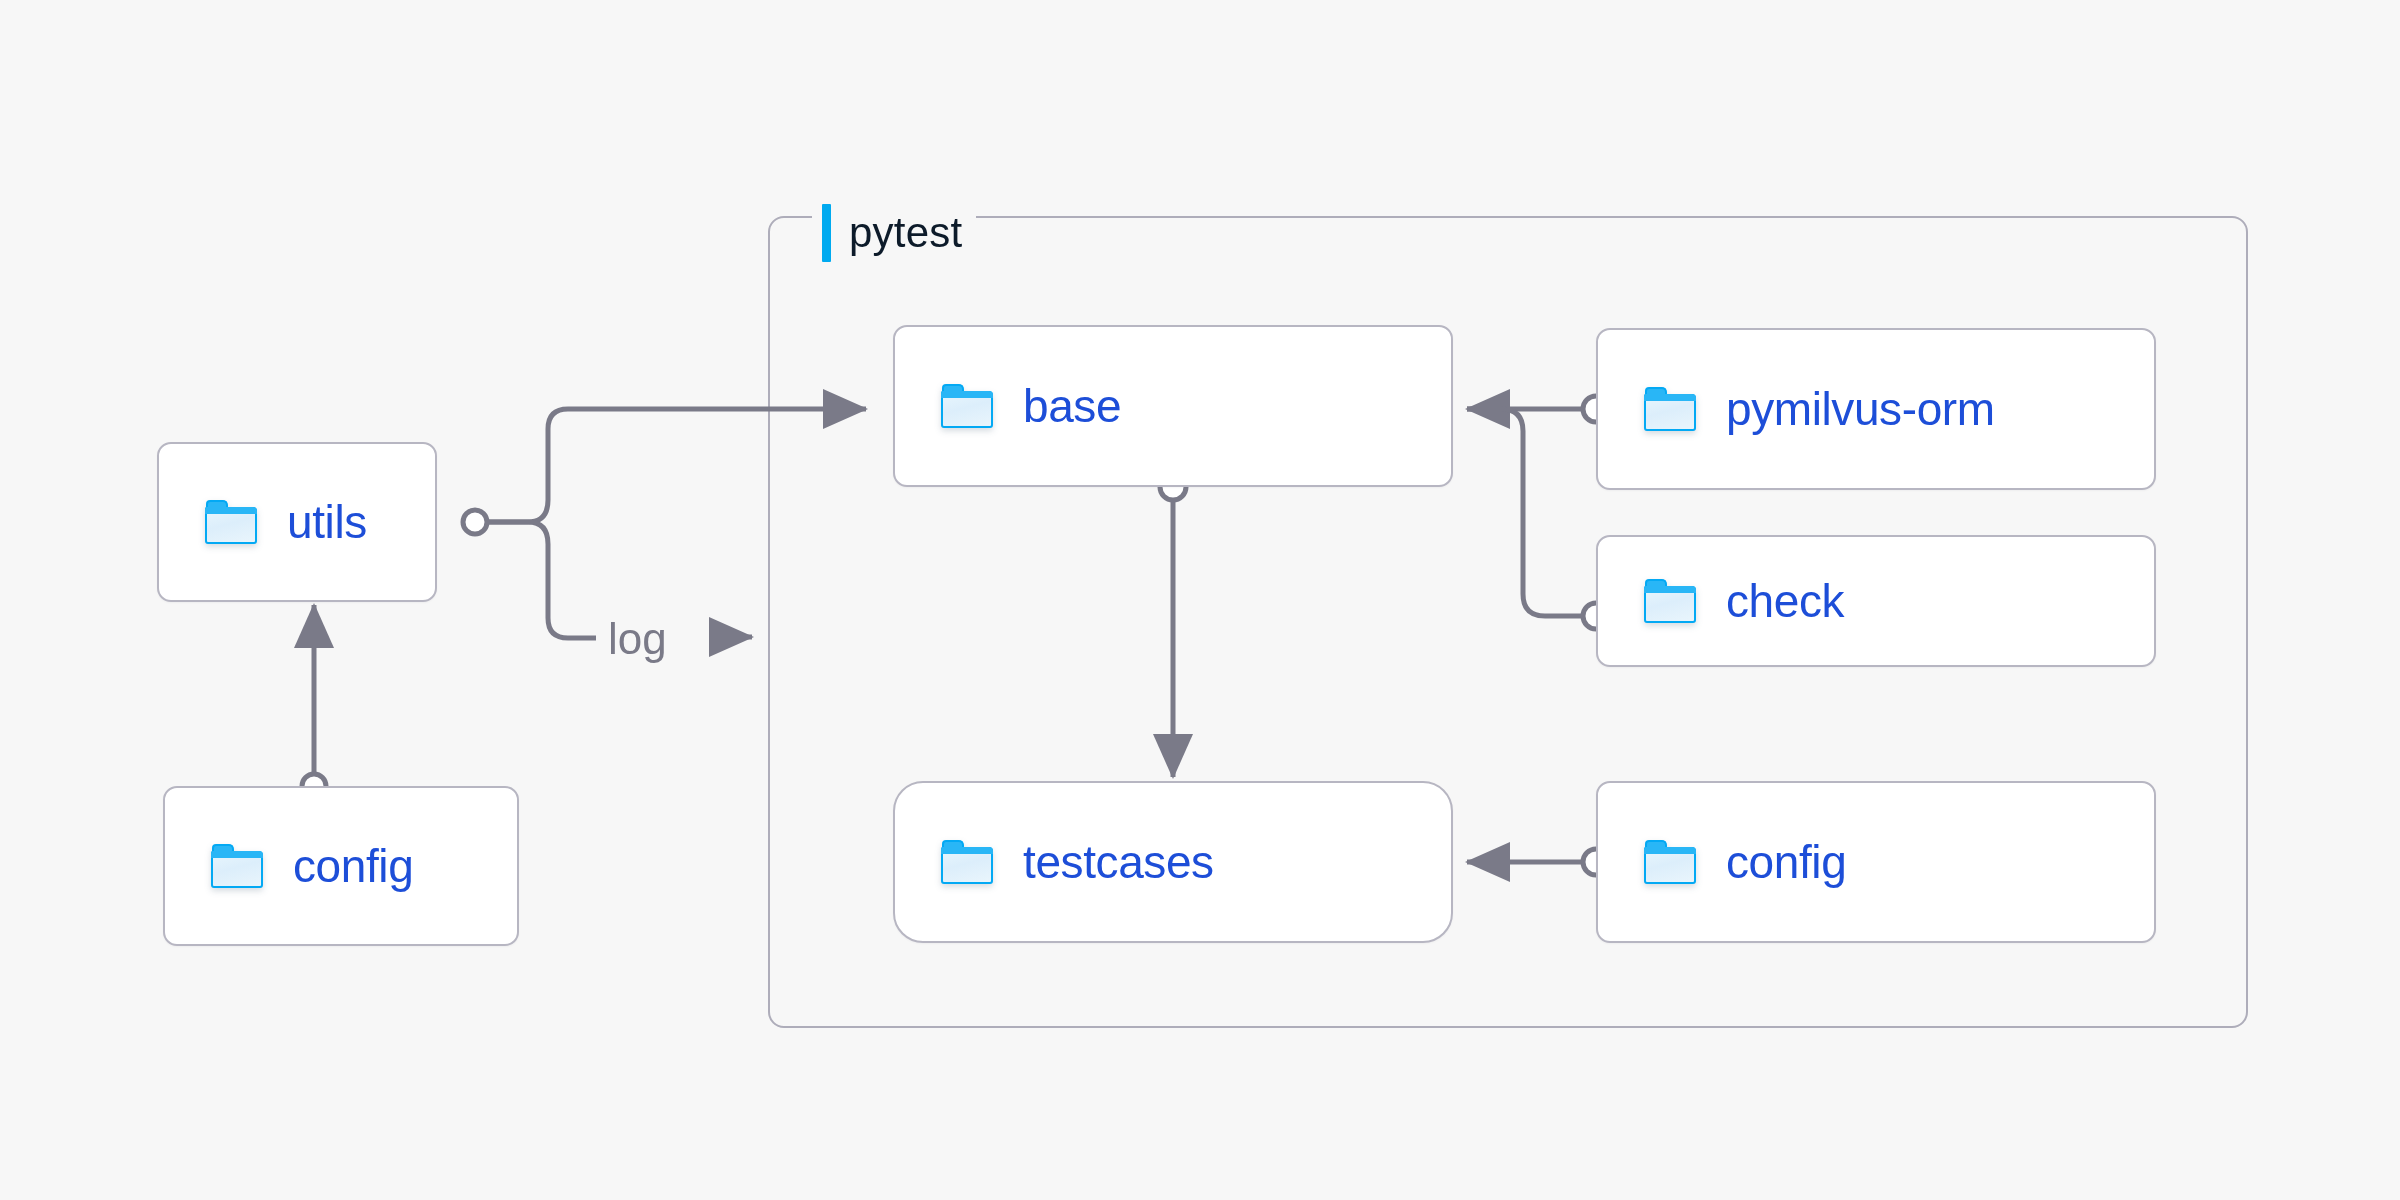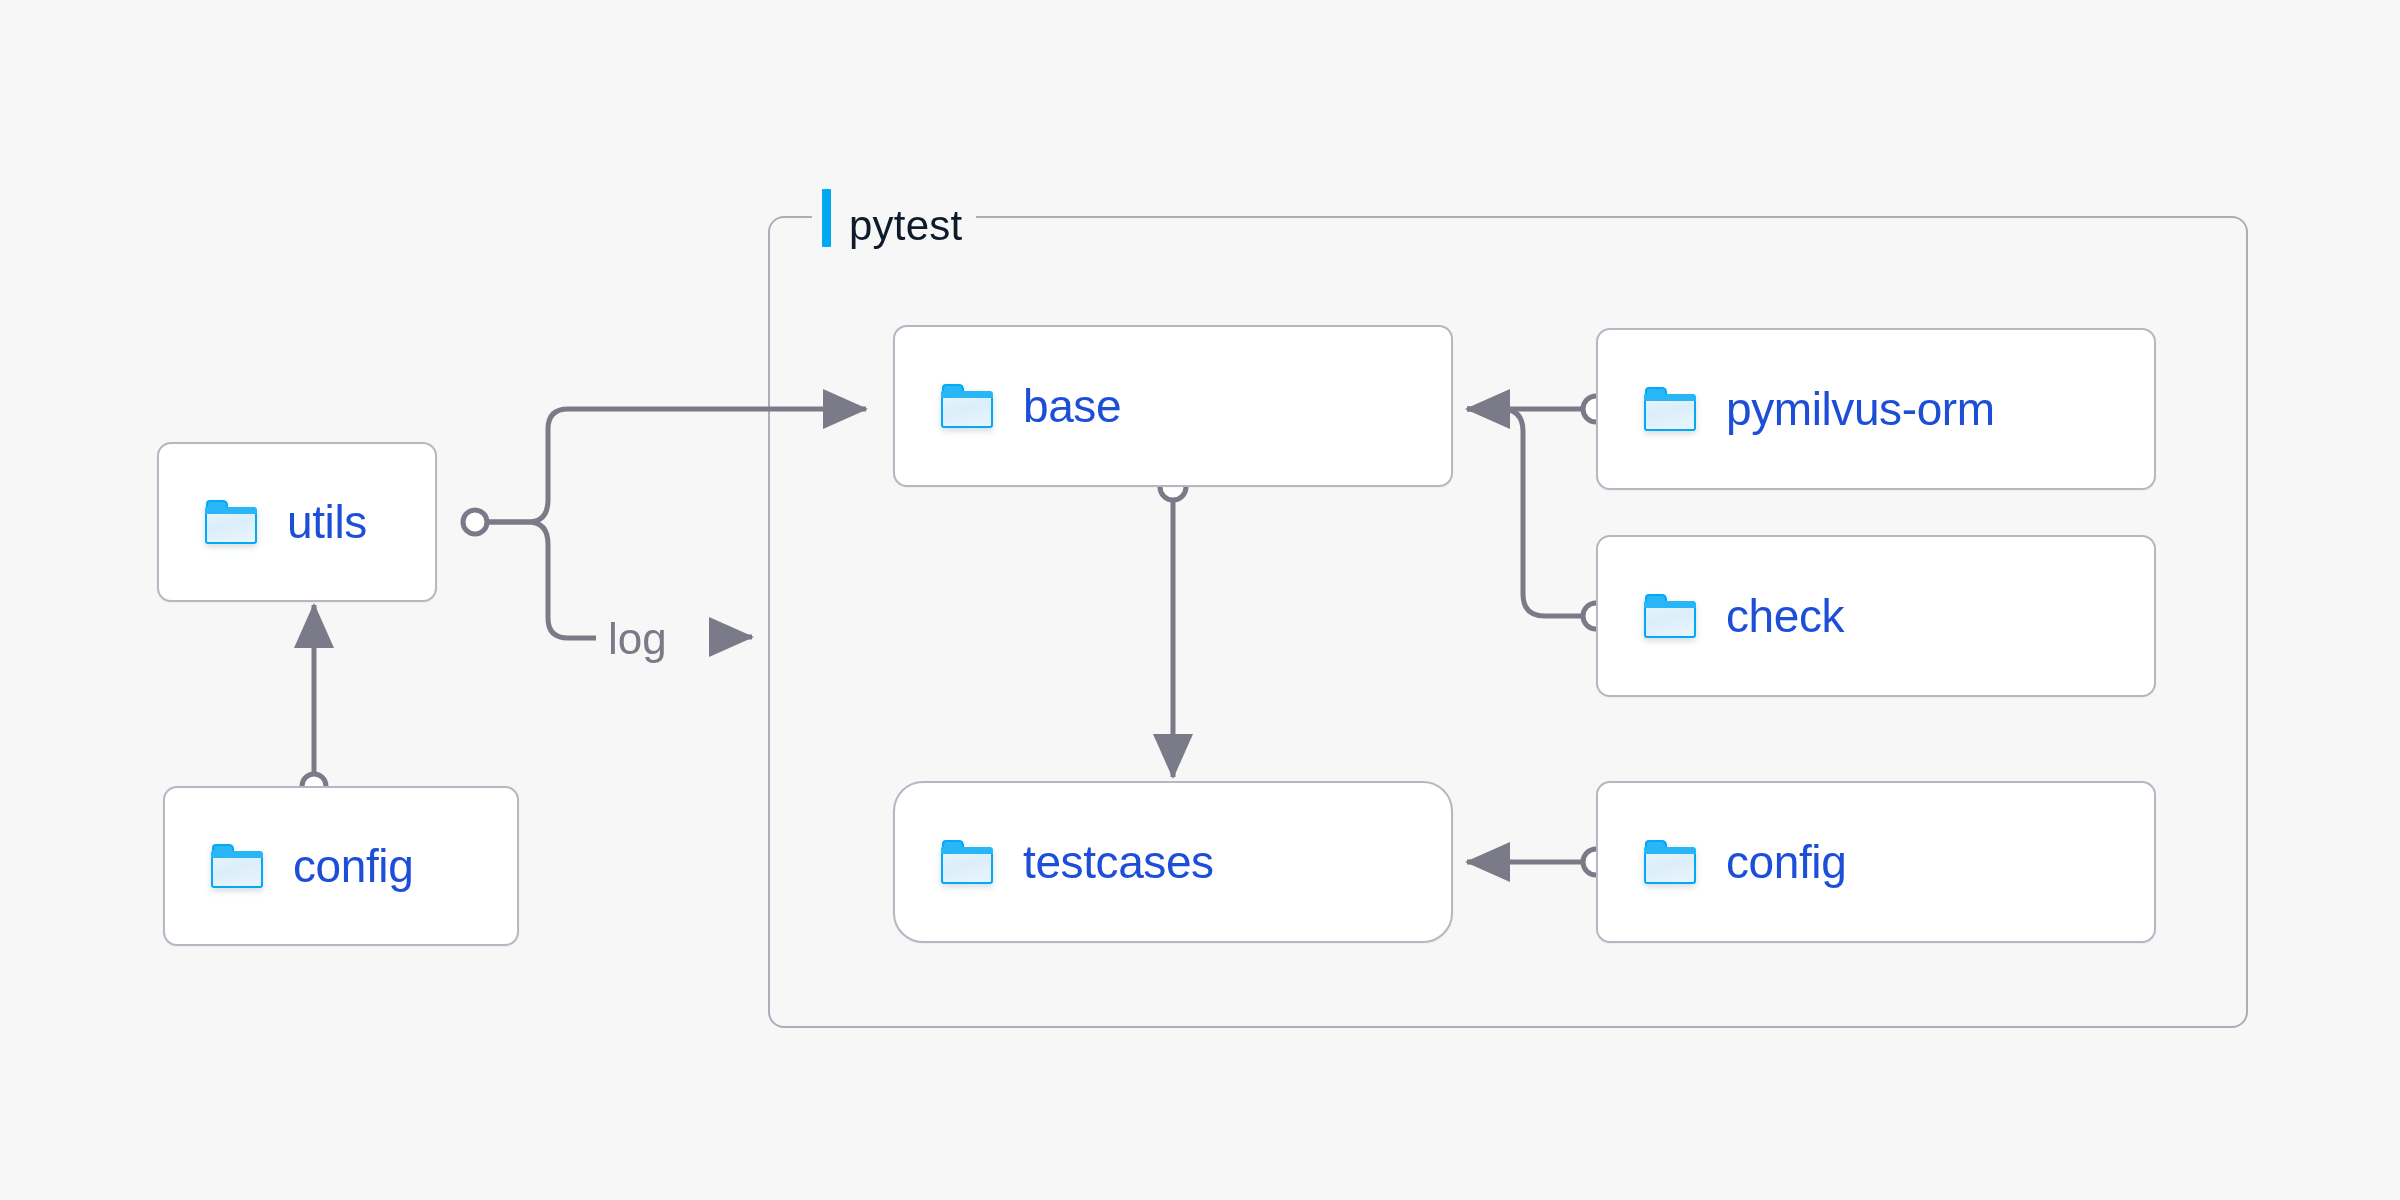--- a/index.html
+++ b/index.html
@@ -139,21 +139,21 @@
     font-size: 44px;
   }
 </style>
 </head>
 <body>
 
 <div id="stage">
 
   <div class="group-box" style="left:768px; top:216px; width:1480px; height:812px;"></div>
 
-  <div class="group-label-wrap" style="left:812px; top:185px;align-items:flex-end;">
+  <div class="group-label-wrap" style="left:812px; top:202px;">
     <span class="group-accent"></span>
     <span class="group-label">pytest</span>
   </div>
 
   <svg id="edges" viewBox="0 0 2400 1200">
     <defs>
       <marker id="arrowhead" markerWidth="9" markerHeight="8" refX="8.6" refY="4" orient="auto" markerUnits="strokeWidth">
         <path d="M0,0 L9,4 L0,8 Z" class="edge-arrow"></path>
       </marker>
     </defs>
@@ -236,21 +236,21 @@
 
   <div class="node" style="left:1596px; top:328px; width:560px; height:162px;">
     <span class="folder-icon">
       <span class="tab"></span>
         <span class="body"></span>
         <span class="lip"></span>
     </span>
     <span class="node-label">pymilvus-orm</span>
   </div>
 
-  <div class="node" style="left:1596px; top:535px; width:560px; height:162px;align-items:center;">
+  <div class="node" style="left:1596px; top:535px; width:560px; height:132px;align-items:center;">
     <span class="folder-icon">
       <span class="tab"></span>
         <span class="body"></span>
         <span class="lip"></span>
     </span>
     <span class="node-label">check</span>
   </div>
 
   <div class="node" style="left:1596px; top:781px; width:560px; height:162px;">
     <span class="folder-icon">

